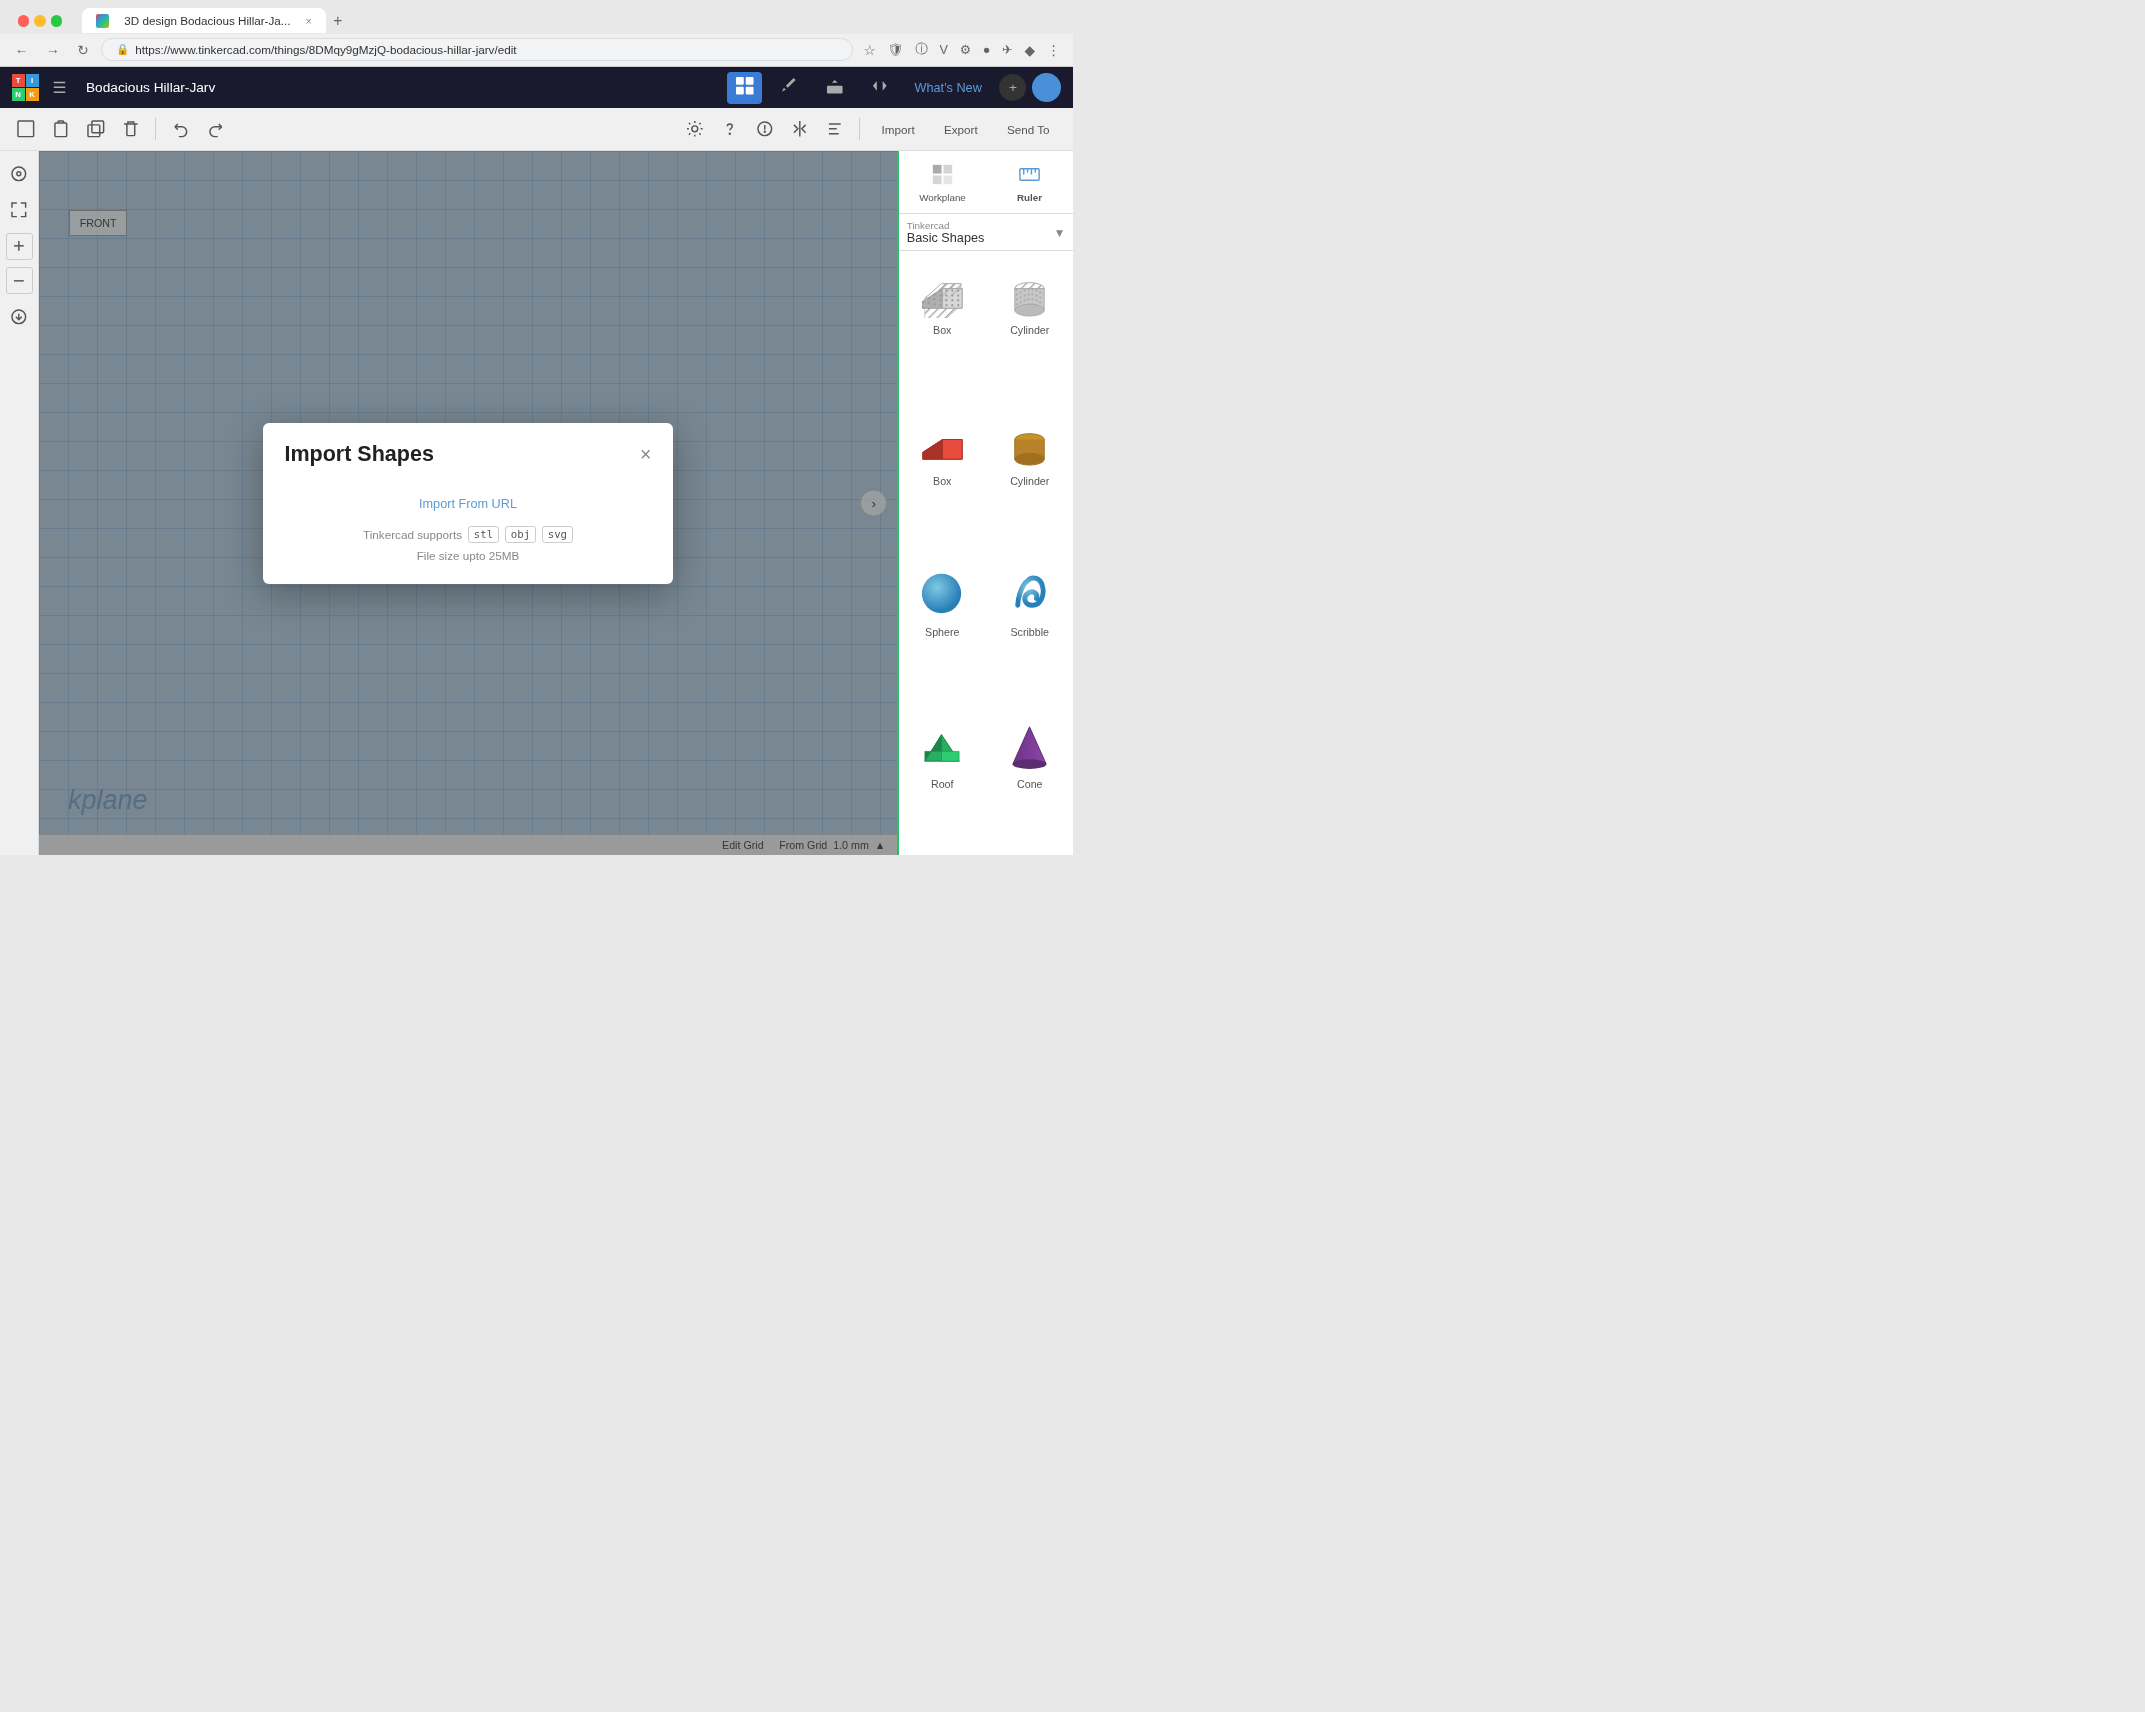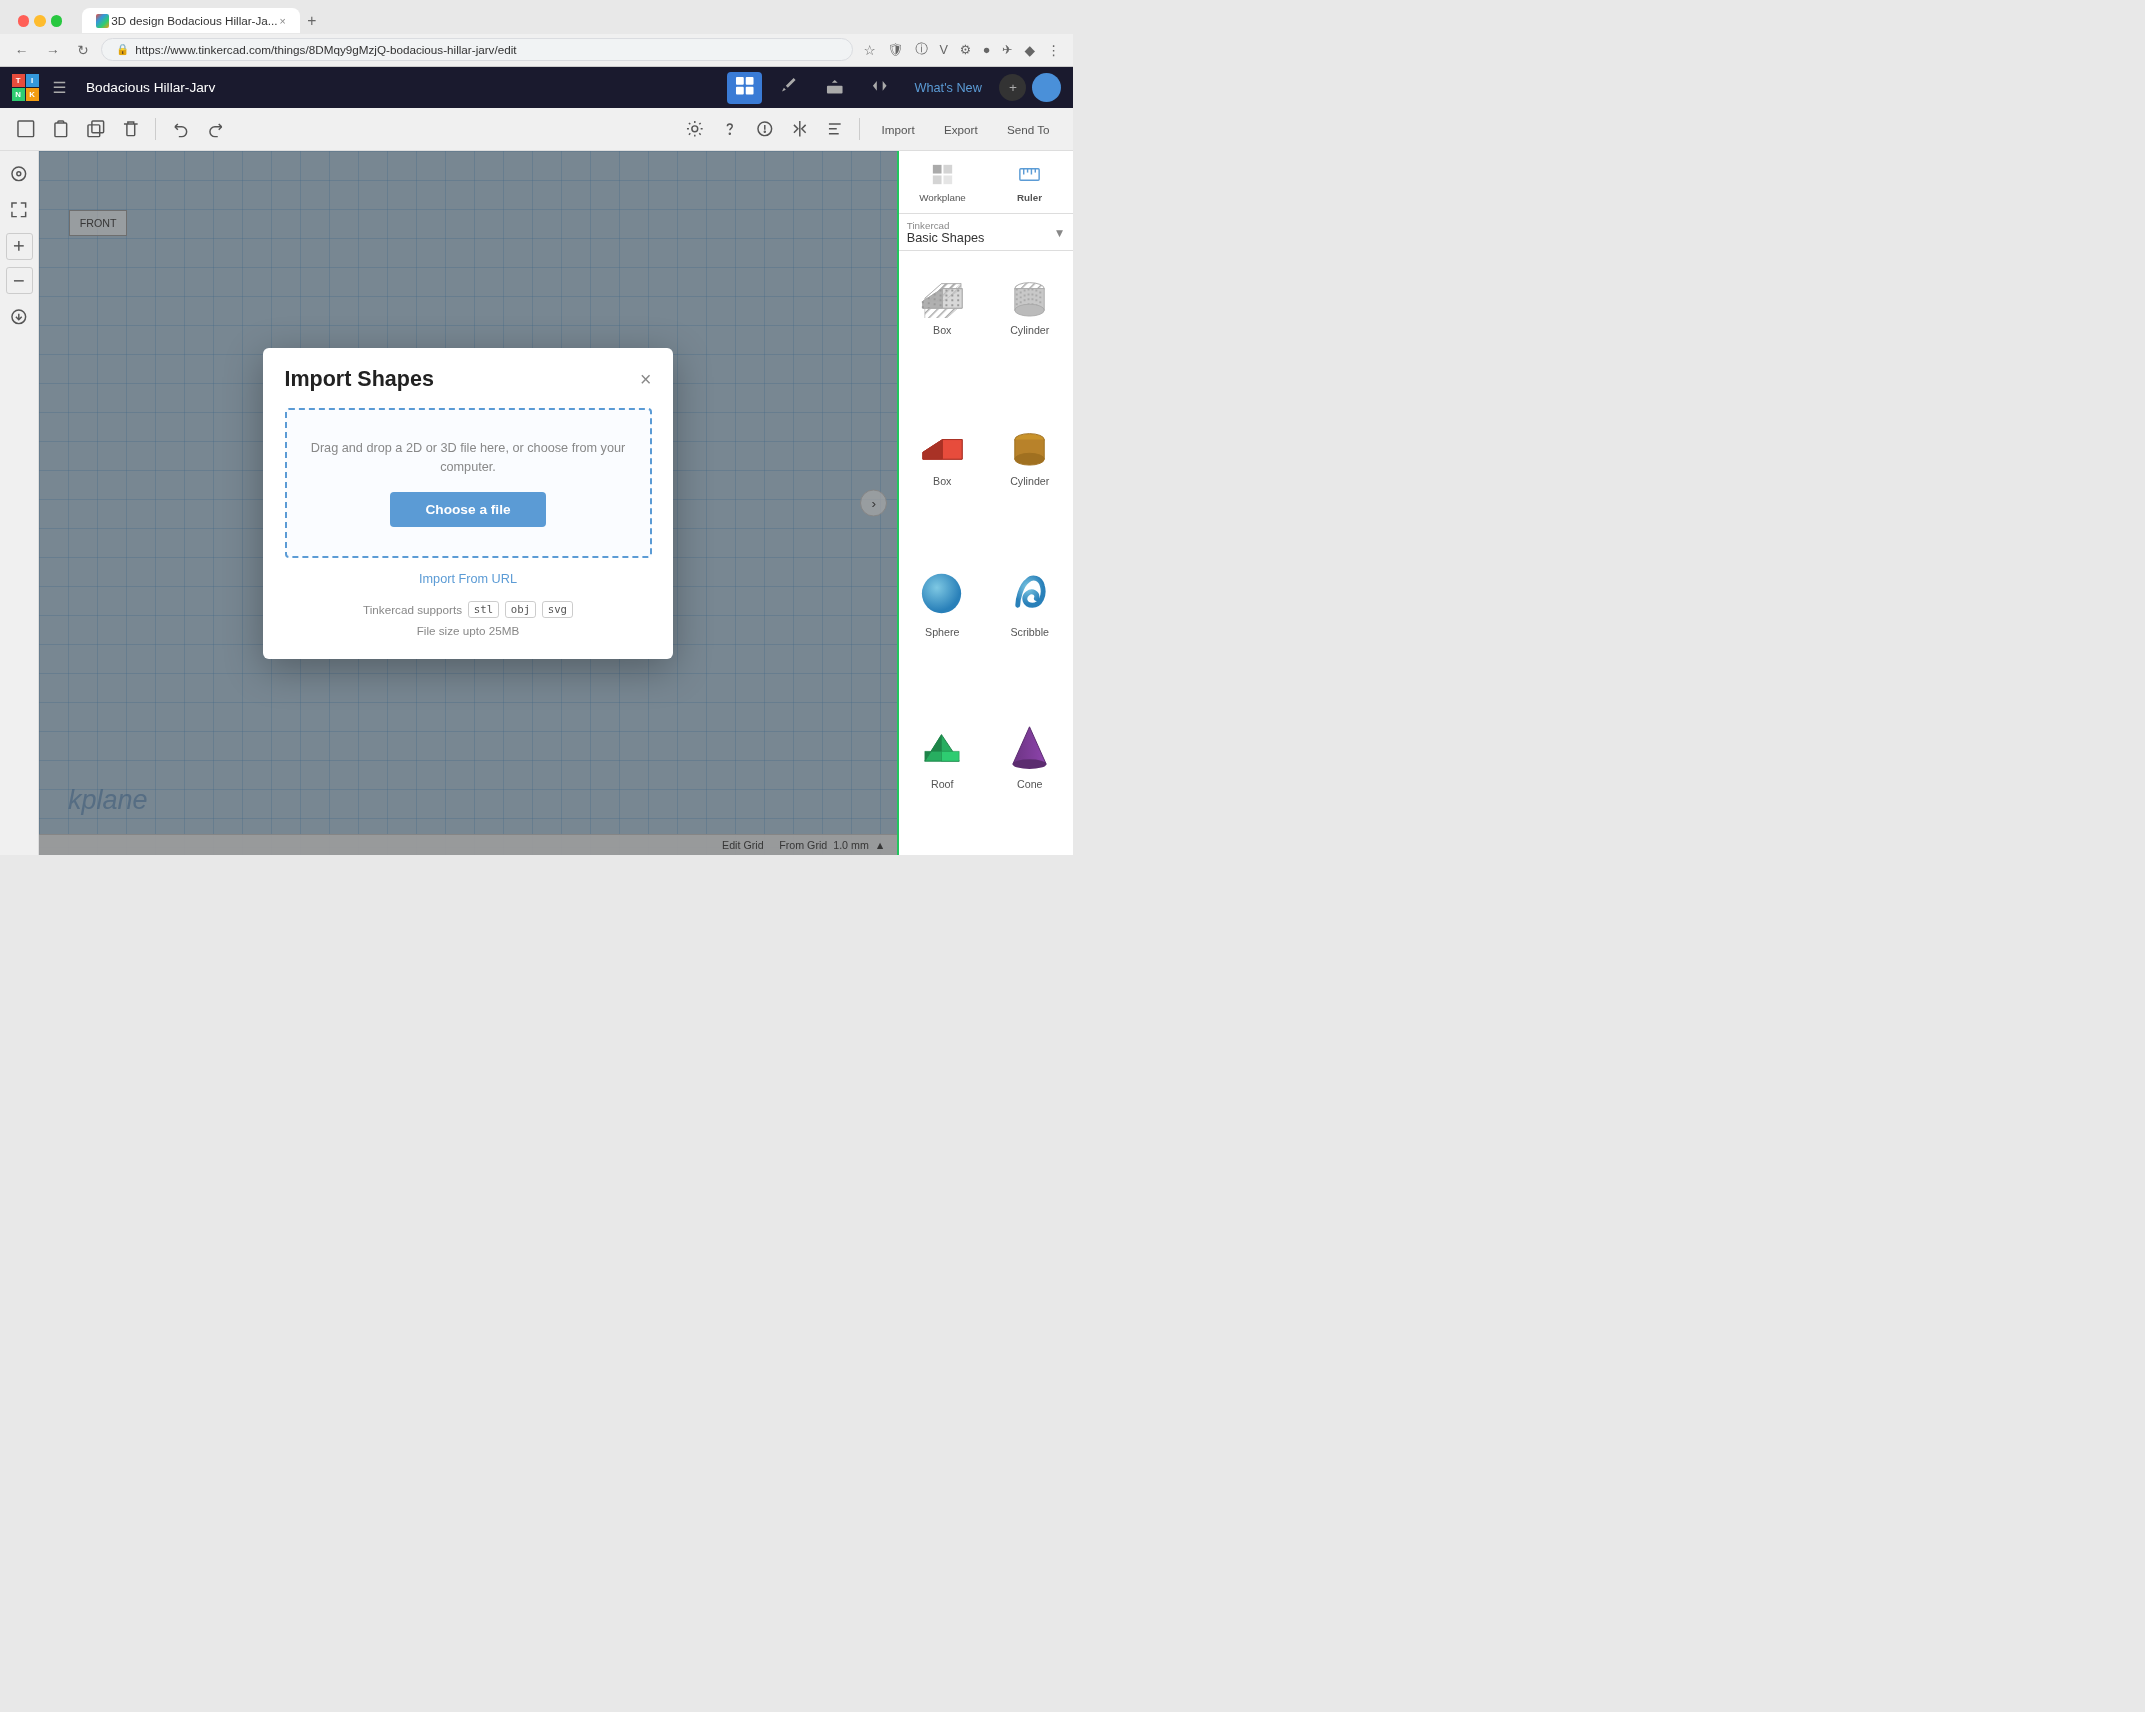--- a/index.html
+++ b/index.html
@@ -5,21 +5,21 @@
     * { box-sizing: border-box; margin: 0; padding: 0; }
     body { font-family: -apple-system, BlinkMacSystemFont, 'Segoe UI', sans-serif; background: #e8e8e8; width: 1073px; height: 856px; overflow: hidden; }
 
     
     .browser-chrome { background: #e8e8e8; padding: 7.8px 9.8px 0; }
     .browser-traffic-lights { display: flex; gap: 4.9px; margin-right: 7.8px; }
     .traffic-light { width: 11.7px; height: 11.7px; border-radius: 50%; }
     .tl-red { background: #ff5f57; }
     .tl-yellow { background: #febc2e; }
     .tl-green { background: #28c840; }
-    .browser-tab { background: white; border-radius: 7.8px 7.8px 0 0; padding: 5.9px 13.7px; display: flex; align-items: center; gap: 2px; font-size: 11.7px; color: #333; min-width: 195px; }
+    .browser-tab { background: white; border-radius: 7.8px 7.8px 0 0; padding: 5.9px 13.7px; display: flex; align-items: center; gap: 15px; font-size: 11.7px; color: #333; min-width: 195px; }
     .tab-favicon { width: 13.7px; height: 13.7px; background: linear-gradient(135deg, #e74c3c, #3498db, #2ecc71, #f39c12); border-radius: 2px; display: inline-block; }
     .tab-close { margin-left: auto; color: #888; font-size: 10.7px; cursor: pointer; }
     .tab-new { background: none; border: none; font-size: 15.6px; color: #666; cursor: pointer; padding: 3.9px 7.8px; }
 
     
     .address-bar { background: white; padding: 5.9px 9.8px; display: flex; align-items: center; gap: 7.8px; border-bottom: 1px solid #ccc; }
     .nav-btn { background: none; border: none; font-size: 13.7px; color: #666; cursor: pointer; padding: 2px 4.9px; }
     .address-input { flex: 1; background: #f1f3f4; border: 1px solid #dadce0; border-radius: 19.5px; padding: 3.9px 13.7px; font-size: 11.7px; color: #333; display: flex; align-items: center; gap: 5.9px; }
     .lock-icon { color: #5f6368; font-size: 10.7px; }
     .address-text { color: #333; font-size: 11.7px; }
@@ -322,25 +322,20 @@
             </div>
           </div>
 
           <div class="modal-overlay">
             <div class="modal">
               <div class="modal-header">
                 <span class="modal-title">Import Shapes</span>
                 <button class="modal-close">×</button>
               </div>
               <div class="modal-body">
-                <div class="drop-zone">
-                  <p class="drop-zone-text">Drag and drop a 2D or 3D file here,
-or choose from your computer.</p>
-                  <button class="choose-file-btn">Choose a file</button>
-                </div>
                 <a class="import-url-link">Import From URL</a>
                 <div class="supports-text">
                   <span>Tinkercad supports</span>
                   <span class="format-badge">stl</span>
                   <span class="format-badge">obj</span>
                   <span class="format-badge">svg</span>
                 </div>
                 <div class="file-size-text">File size upto 25MB</div>
               </div>
             </div>

